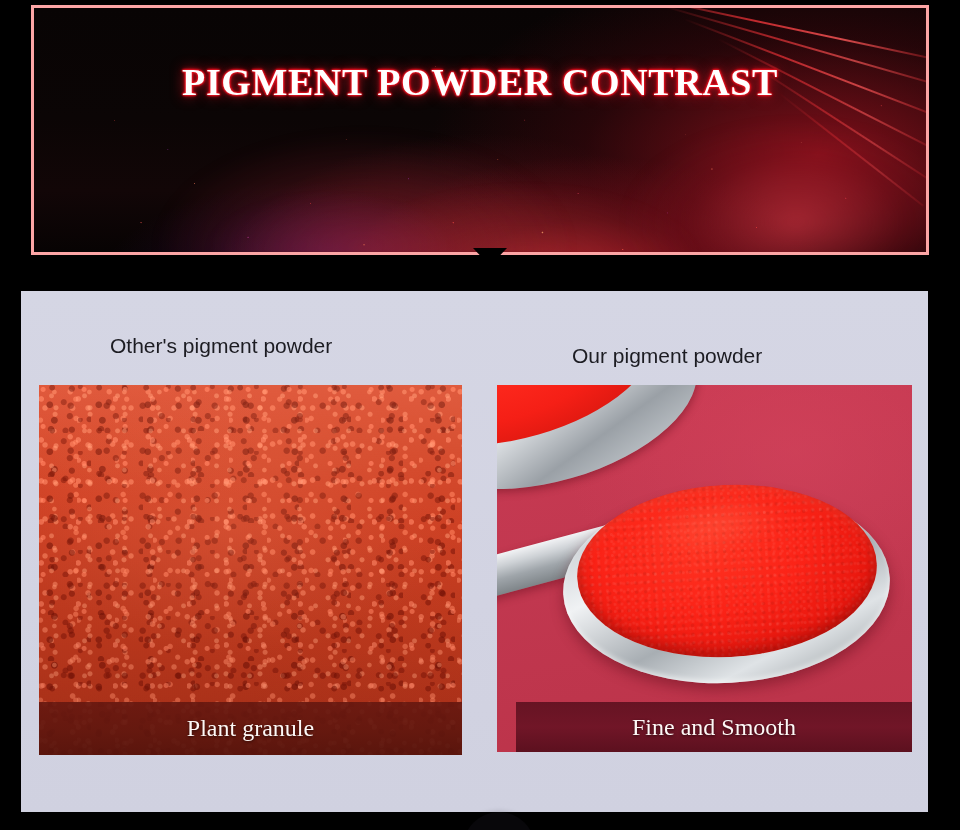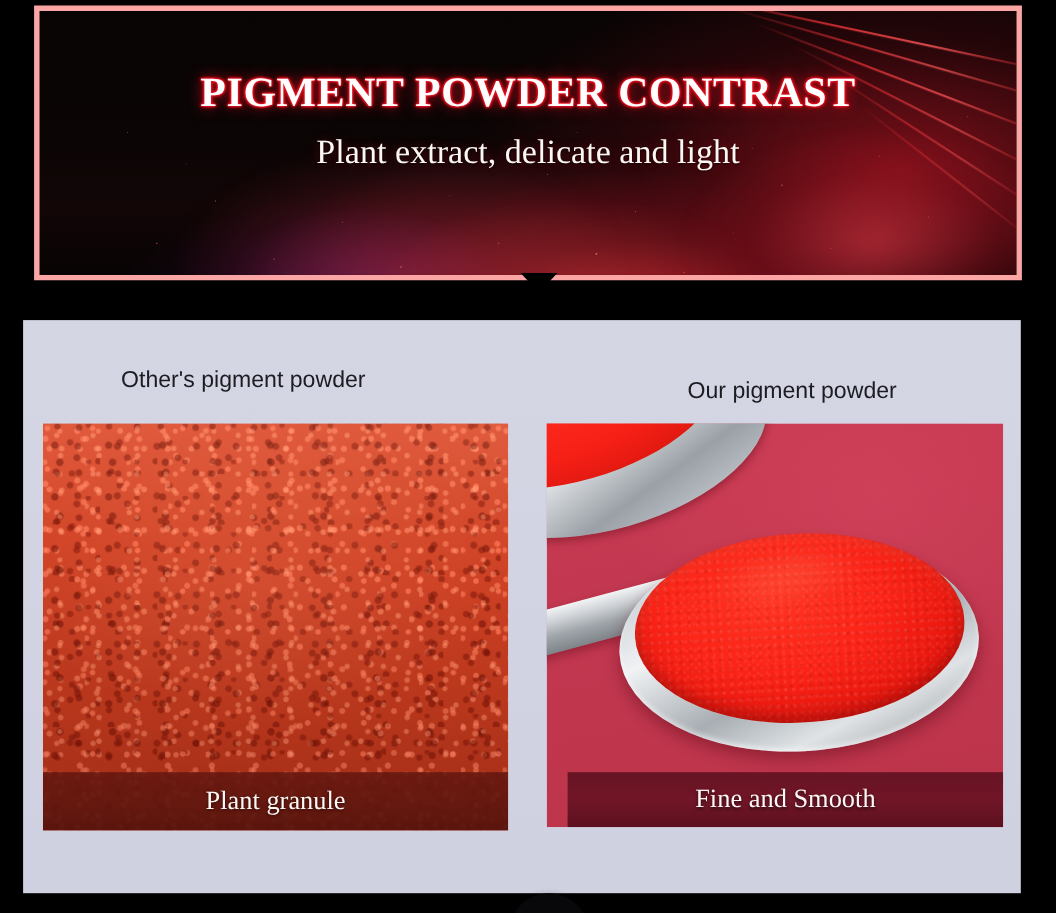--- a/index.html
+++ b/index.html
@@ -6,21 +6,21 @@
   html,body{ background:#000; }
   body{
     width:960px; height:830px; position:relative; overflow:hidden;
     font-family:"Liberation Sans", sans-serif;
   }
 
   
   .hero{
     position:absolute; left:31px; top:5px; width:898px; height:250px;
     background:#0a0504; overflow:hidden;
-    border:5px solid #fca5a5;
+    border:3px solid #fca5a5;
   }
   
   .hero-bg{ position:absolute; inset:0; }
   .hero-bg .l{ position:absolute; inset:0; }
   .bg-base{
     background:
       radial-gradient(ellipse 360px 200px at 62% 118%, rgba(180,26,40,.95) 0%, rgba(120,14,26,.55) 38%, rgba(40,4,8,0) 70%),
       radial-gradient(ellipse 520px 260px at 88% 60%, rgba(150,18,30,.85) 0%, rgba(80,8,16,.4) 45%, rgba(10,2,3,0) 75%),
       radial-gradient(ellipse 300px 170px at 30% 120%, rgba(80,20,90,.5) 0%, rgba(30,6,40,0) 70%),
       radial-gradient(ellipse 420px 300px at 50% 135%, rgba(200,40,55,.6) 0%, rgba(60,6,14,0) 68%),
@@ -105,21 +105,21 @@
 
   
   .panel{
     position:absolute; left:21px; top:291px; width:907px; height:521px;
     background:linear-gradient(180deg,#d5d6e4 0%, #d2d3e2 60%, #d0d1e0 100%);
   }
   .col-label{
     position:absolute; font-size:21px; color:#1c1c22; font-weight:400; white-space:nowrap;
   }
   .label-left{ left:89px;  top:43px; }
-  .label-right{ left:604px; top:53px; }
+  .label-right{ left:551px; top:53px; }
 
   .photo{ position:absolute; overflow:hidden; }
   .photo-left { left:18px;  top:94px;  width:423px; height:370px; }
   .photo-right{ left:476px; top:94px;  width:415px; height:367px; }
 
   
   .coarse{
     position:absolute; inset:0;
     background-color:#c34a31;
     background-image:
@@ -249,21 +249,20 @@
     <div class="streak s3"></div>
     <div class="streak s4"></div>
     <div class="streak s5"></div>
     <div class="streak s6"></div>
     <div class="glow-br"></div>
     <div class="glow-bl"></div>
   </div>
 
   <div class="hero-text">
     <div class="hero-title">PIGMENT POWDER CONTRAST</div>
-    <div class="hero-sub">Plant extract, delicate and light</div>
   </div>
 </div>
 <div class="hero-foot" style="position:absolute;left:31px;top:255px;width:898px;height:14px;background:#000;"></div>
 <div class="notch" style="position:absolute;left:490px;top:248px;width:34px;height:18px;background:#000;clip-path:polygon(0 0,100% 0,50% 100%);"></div>
 
 <div class="panel">
 
   <div class="col-label label-left">Other's pigment powder</div>
   <div class="col-label label-right">Our pigment powder</div>
 

